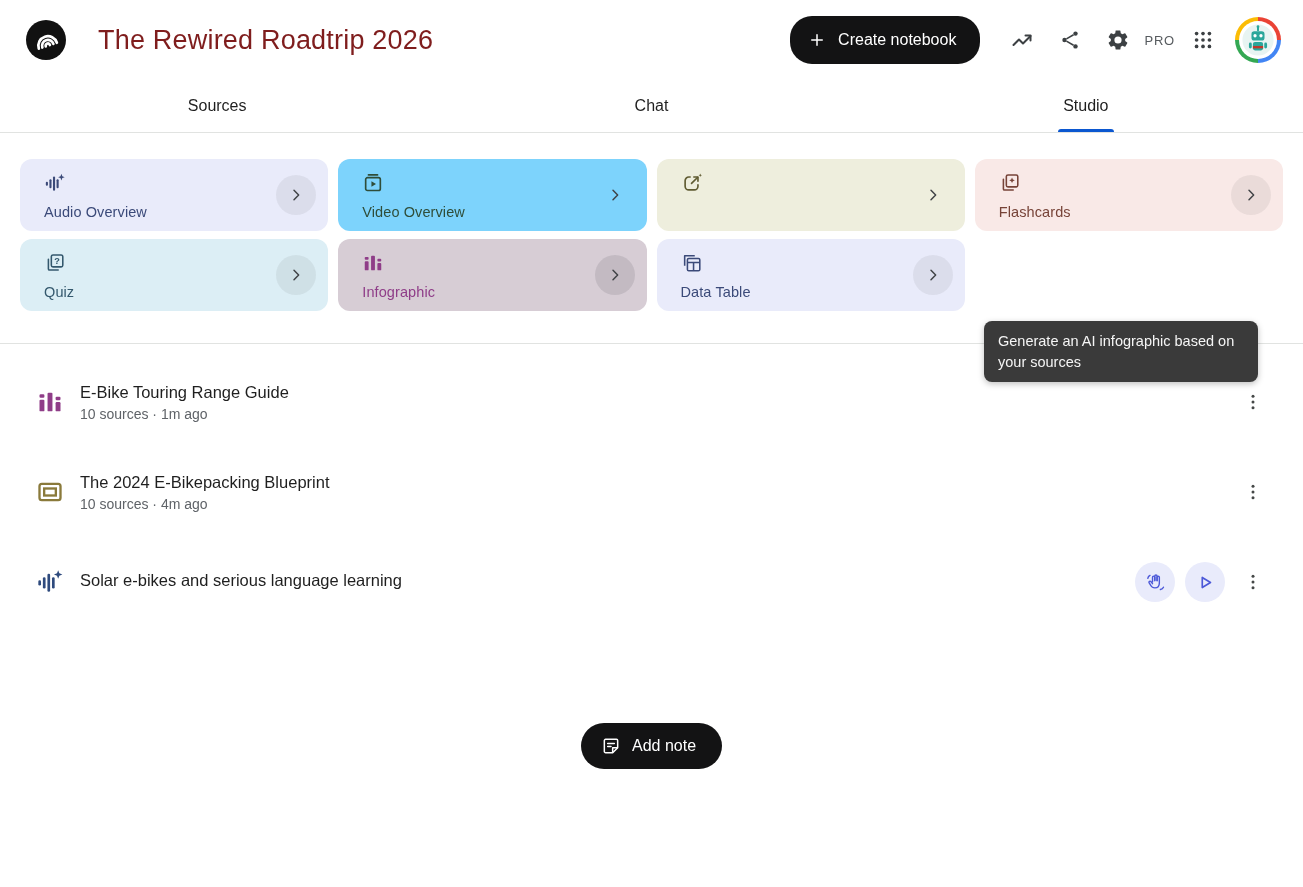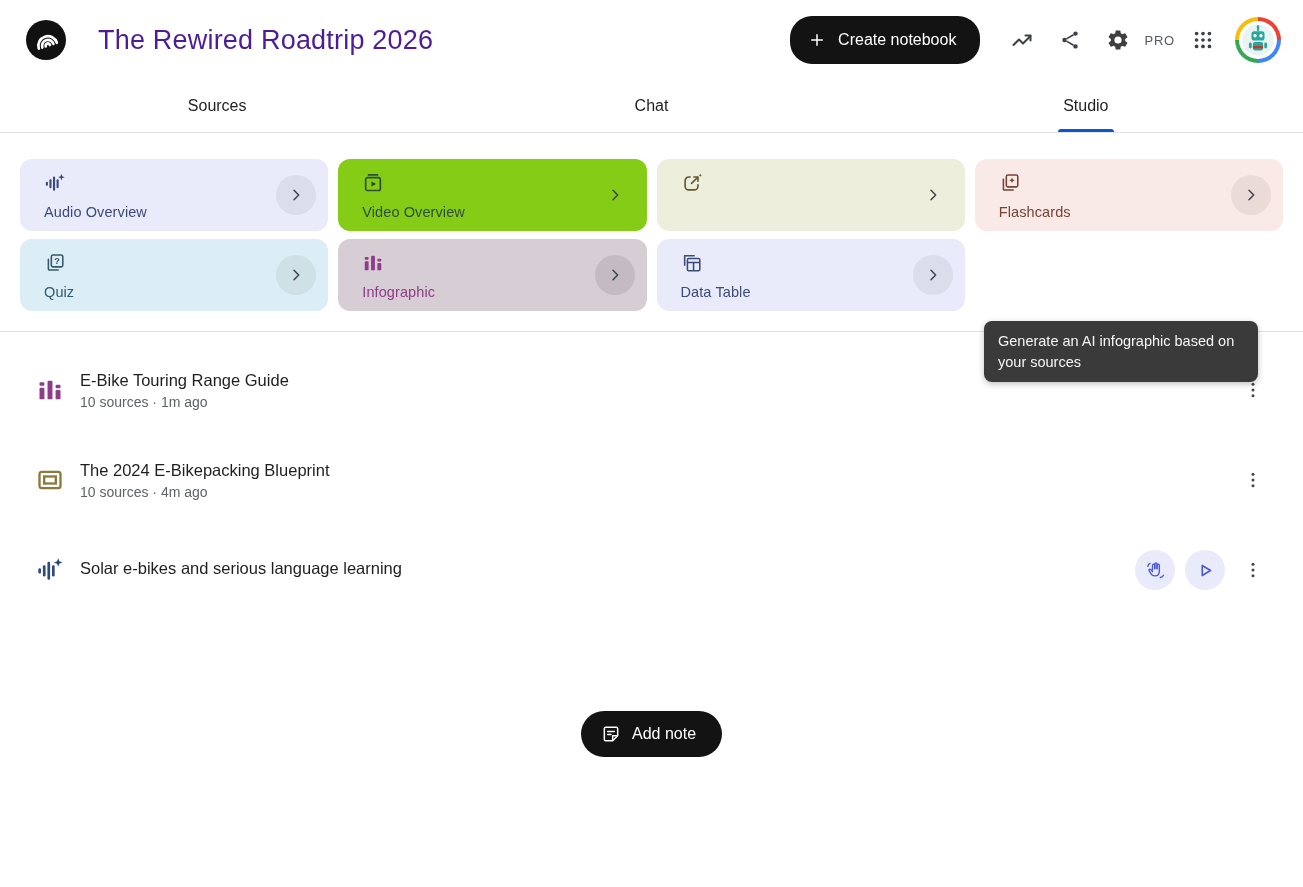--- a/index.html
+++ b/index.html
@@ -4,42 +4,42 @@
 <style>
   * { margin:0; padding:0; box-sizing:border-box; }
   html,body { background:#fff; }
   body {
     width:1303px; height:887px; overflow:hidden; position:relative;
     font-family:"Liberation Sans", sans-serif; color:var(--text-primary,#1f1f1f);
   }
   
   .header { height:80px; display:flex; align-items:center; padding:0 22px 0 26px; }
   .logo { width:40px; height:40px; flex:0 0 auto; cursor:pointer; }
-  .nb-title { font-size:27px; font-weight:400; color:#4c1d95; margin-left:32px; letter-spacing:.2px; flex:1 1 auto; white-space:nowrap; overflow:hidden; }
+  .nb-title { font-size:27px; font-weight:400; color:#7f1d1d; margin-left:32px; letter-spacing:.2px; flex:1 1 auto; white-space:nowrap; overflow:hidden; }
   .create-btn {
     height:48px; border:none; border-radius:22px; background:var(--pill-bg,#131314);
     color:#fff; font-size:16px; font-weight:500; font-family:inherit;
     display:flex; align-items:center; gap:12px; padding:0 24px 0 18px; cursor:pointer; margin-right:14px;
   }
   .icon-btn { width:40px; height:40px; border:none; background:transparent; border-radius:50%;
     display:flex; align-items:center; justify-content:center; cursor:pointer; color:#3c4043; margin-left:8px; }
   .pro { font-size:13px; color:#575b5f; letter-spacing:.8px; margin:0 0 0 6px; }
   .avatar { width:46px; height:46px; border-radius:50%; margin-left:12px; cursor:pointer;
     background:conic-gradient(#ea4335 0 25%, #4285f4 25% 50%, #34a853 50% 75%, #fbbc05 75% 100%);
     display:flex; align-items:center; justify-content:center; }
   .avatar-inner { width:38px; height:38px; border-radius:50%; background:#fff; overflow:hidden;
     display:flex; align-items:center; justify-content:center; }
   
   .tabs { height:53px; display:flex; border-bottom:1px solid var(--divider,#e1e3e1); }
   .tab { flex:1; border:none; background:none; font-family:inherit; font-size:16px; font-weight:500;
     color:#1f1f1f; cursor:pointer; position:relative; }
   .tab .underline { position:absolute; left:50%; transform:translateX(-50%); bottom:0;
     width:56px; height:3px; border-radius:3px 3px 0 0; background:var(--accent,#0b57d0); }
   
-  .studio { position:relative; padding:26px 20px 20px 20px; border-bottom:1px solid var(--divider,#e1e3e1); }
+  .studio { position:relative; padding:26px 20px 32px 20px; border-bottom:1px solid var(--divider,#e1e3e1); }
   .card-grid { display:grid; grid-template-columns:repeat(4,1fr); gap:8px 10px; }
   .card { position:relative; height:72px; border-radius:12px; padding:13px 60px 11px 24px;
     display:flex; flex-direction:column; justify-content:space-between; cursor:pointer; }
   .card-icon { width:22px; height:22px; display:block; }
   .card-icon svg { width:22px; height:22px; display:block; }
   .card-label { font-size:14.5px; font-weight:500; letter-spacing:.1px; }
   .chev { position:absolute; right:12px; top:16px; width:40px; height:40px; border:none; border-radius:50%;
     background:transparent; display:flex; align-items:center; justify-content:center; color:#3f4245; cursor:pointer; }
   .chev.circle { background:rgba(60,64,67,.08); }
   .card.hovered .chev.circle { background:rgba(60,64,67,.13); }
@@ -172,21 +172,21 @@
       </span>
       <span class="card-label">Audio Overview</span>
       <button class="chev circle">
           <svg viewBox="0 0 24 24" fill="none" stroke="currentColor" stroke-width="2.2" stroke-linecap="round" stroke-linejoin="round">
             <path d="M9 5l7 7-7 7"></path>
           </svg>
         </button>
     </div>
 
 
-    <div class="card" style="background: #84cc16; color: rgb(47, 77, 57);">
+    <div class="card" style="background: #7dd3fc; color: rgb(47, 77, 57);">
       <span class="card-icon">
         <svg viewBox="0 0 24 24" fill="none" stroke="currentColor" stroke-width="1.8" stroke-linecap="round">
             <path d="M7 3.2h10"></path>
             <rect x="4" y="6.2" width="16" height="14" rx="2"></rect>
             <path d="M10.3 10.2l5 3-5 3z" fill="currentColor" stroke="none"></path>
           </svg>
       </span>
       <span class="card-label">Video Overview</span>
       <button class="chev">
           <svg viewBox="0 0 24 24" fill="none" stroke="currentColor" stroke-width="2.2" stroke-linecap="round" stroke-linejoin="round">

